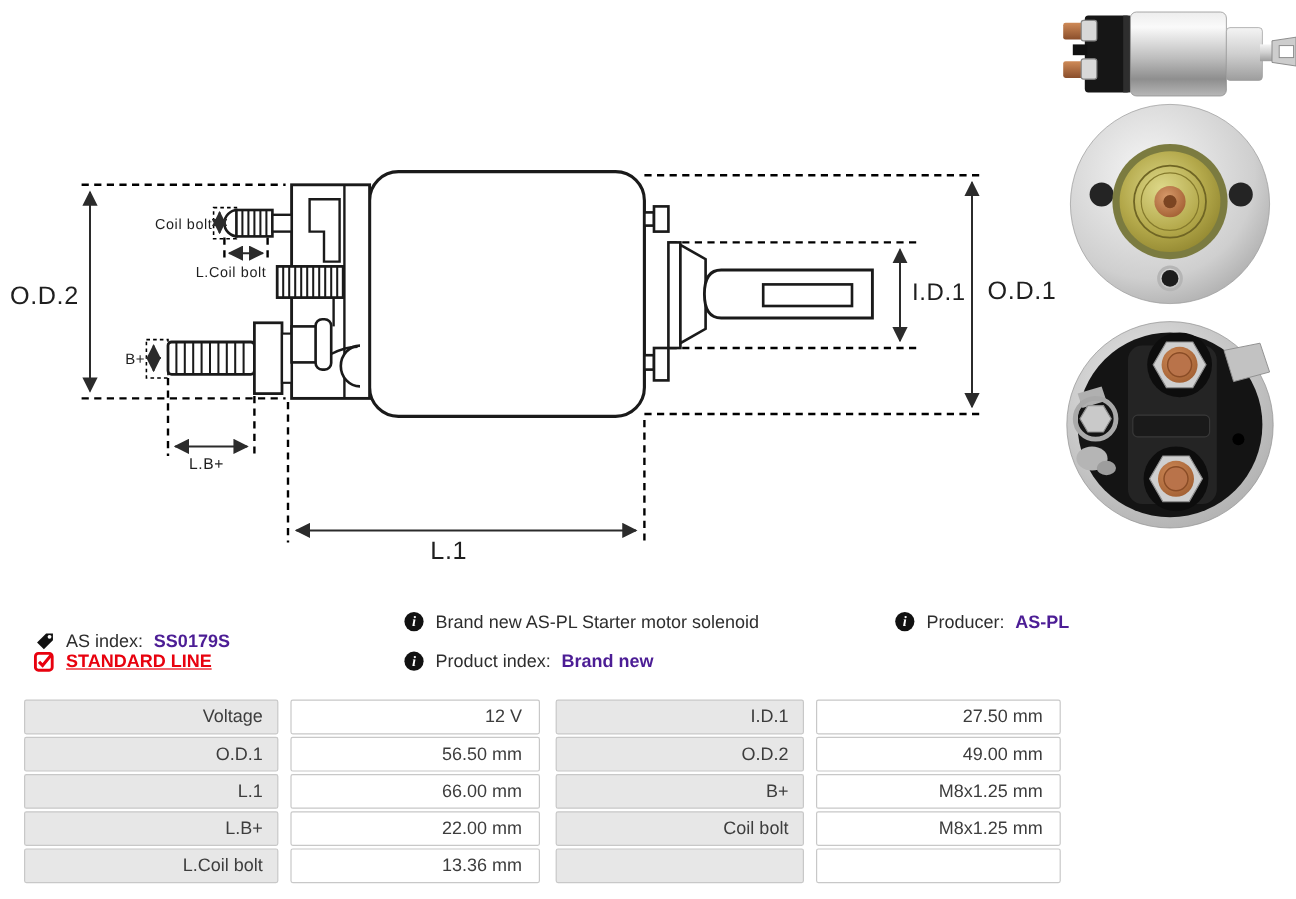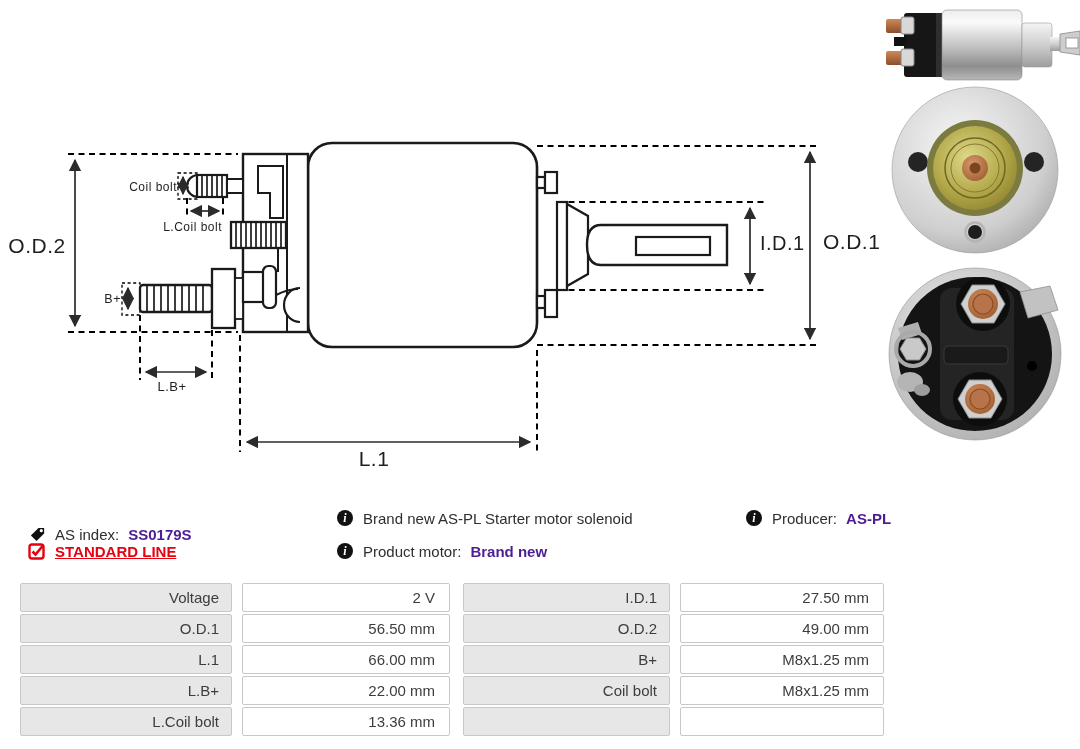--- a/index.html
+++ b/index.html
@@ -278,36 +278,36 @@
     <span class="ico">
         <span class="info-circle">i</span>
       </span>
     <span>Brand new AS-PL Starter motor solenoid</span>
   </div>
 
   <div class="info-item" style="left:336px; top:542px;">
     <span class="ico">
         <span class="info-circle">i</span>
       </span>
-    <span>Product motor:</span>
+    <span>Product index:</span>
     <span class="b">Brand new</span>
   </div>
 
   <div class="info-item" style="left:745px; top:509px;">
     <span class="ico">
         <span class="info-circle">i</span>
       </span>
     <span>Producer:</span>
     <span class="b">AS-PL</span>
   </div>
 
 
   <div id="spec-table">
     <div class="cell lab">Voltage</div>
-    <div class="cell val">2 V</div>
+    <div class="cell val">12 V</div>
     <div class="cell spacer"></div>
     <div class="cell lab">I.D.1</div>
     <div class="cell val">27.50 mm</div>
 
     <div class="cell lab">O.D.1</div>
     <div class="cell val">56.50 mm</div>
     <div class="cell spacer"></div>
     <div class="cell lab">O.D.2</div>
     <div class="cell val">49.00 mm</div>
 

